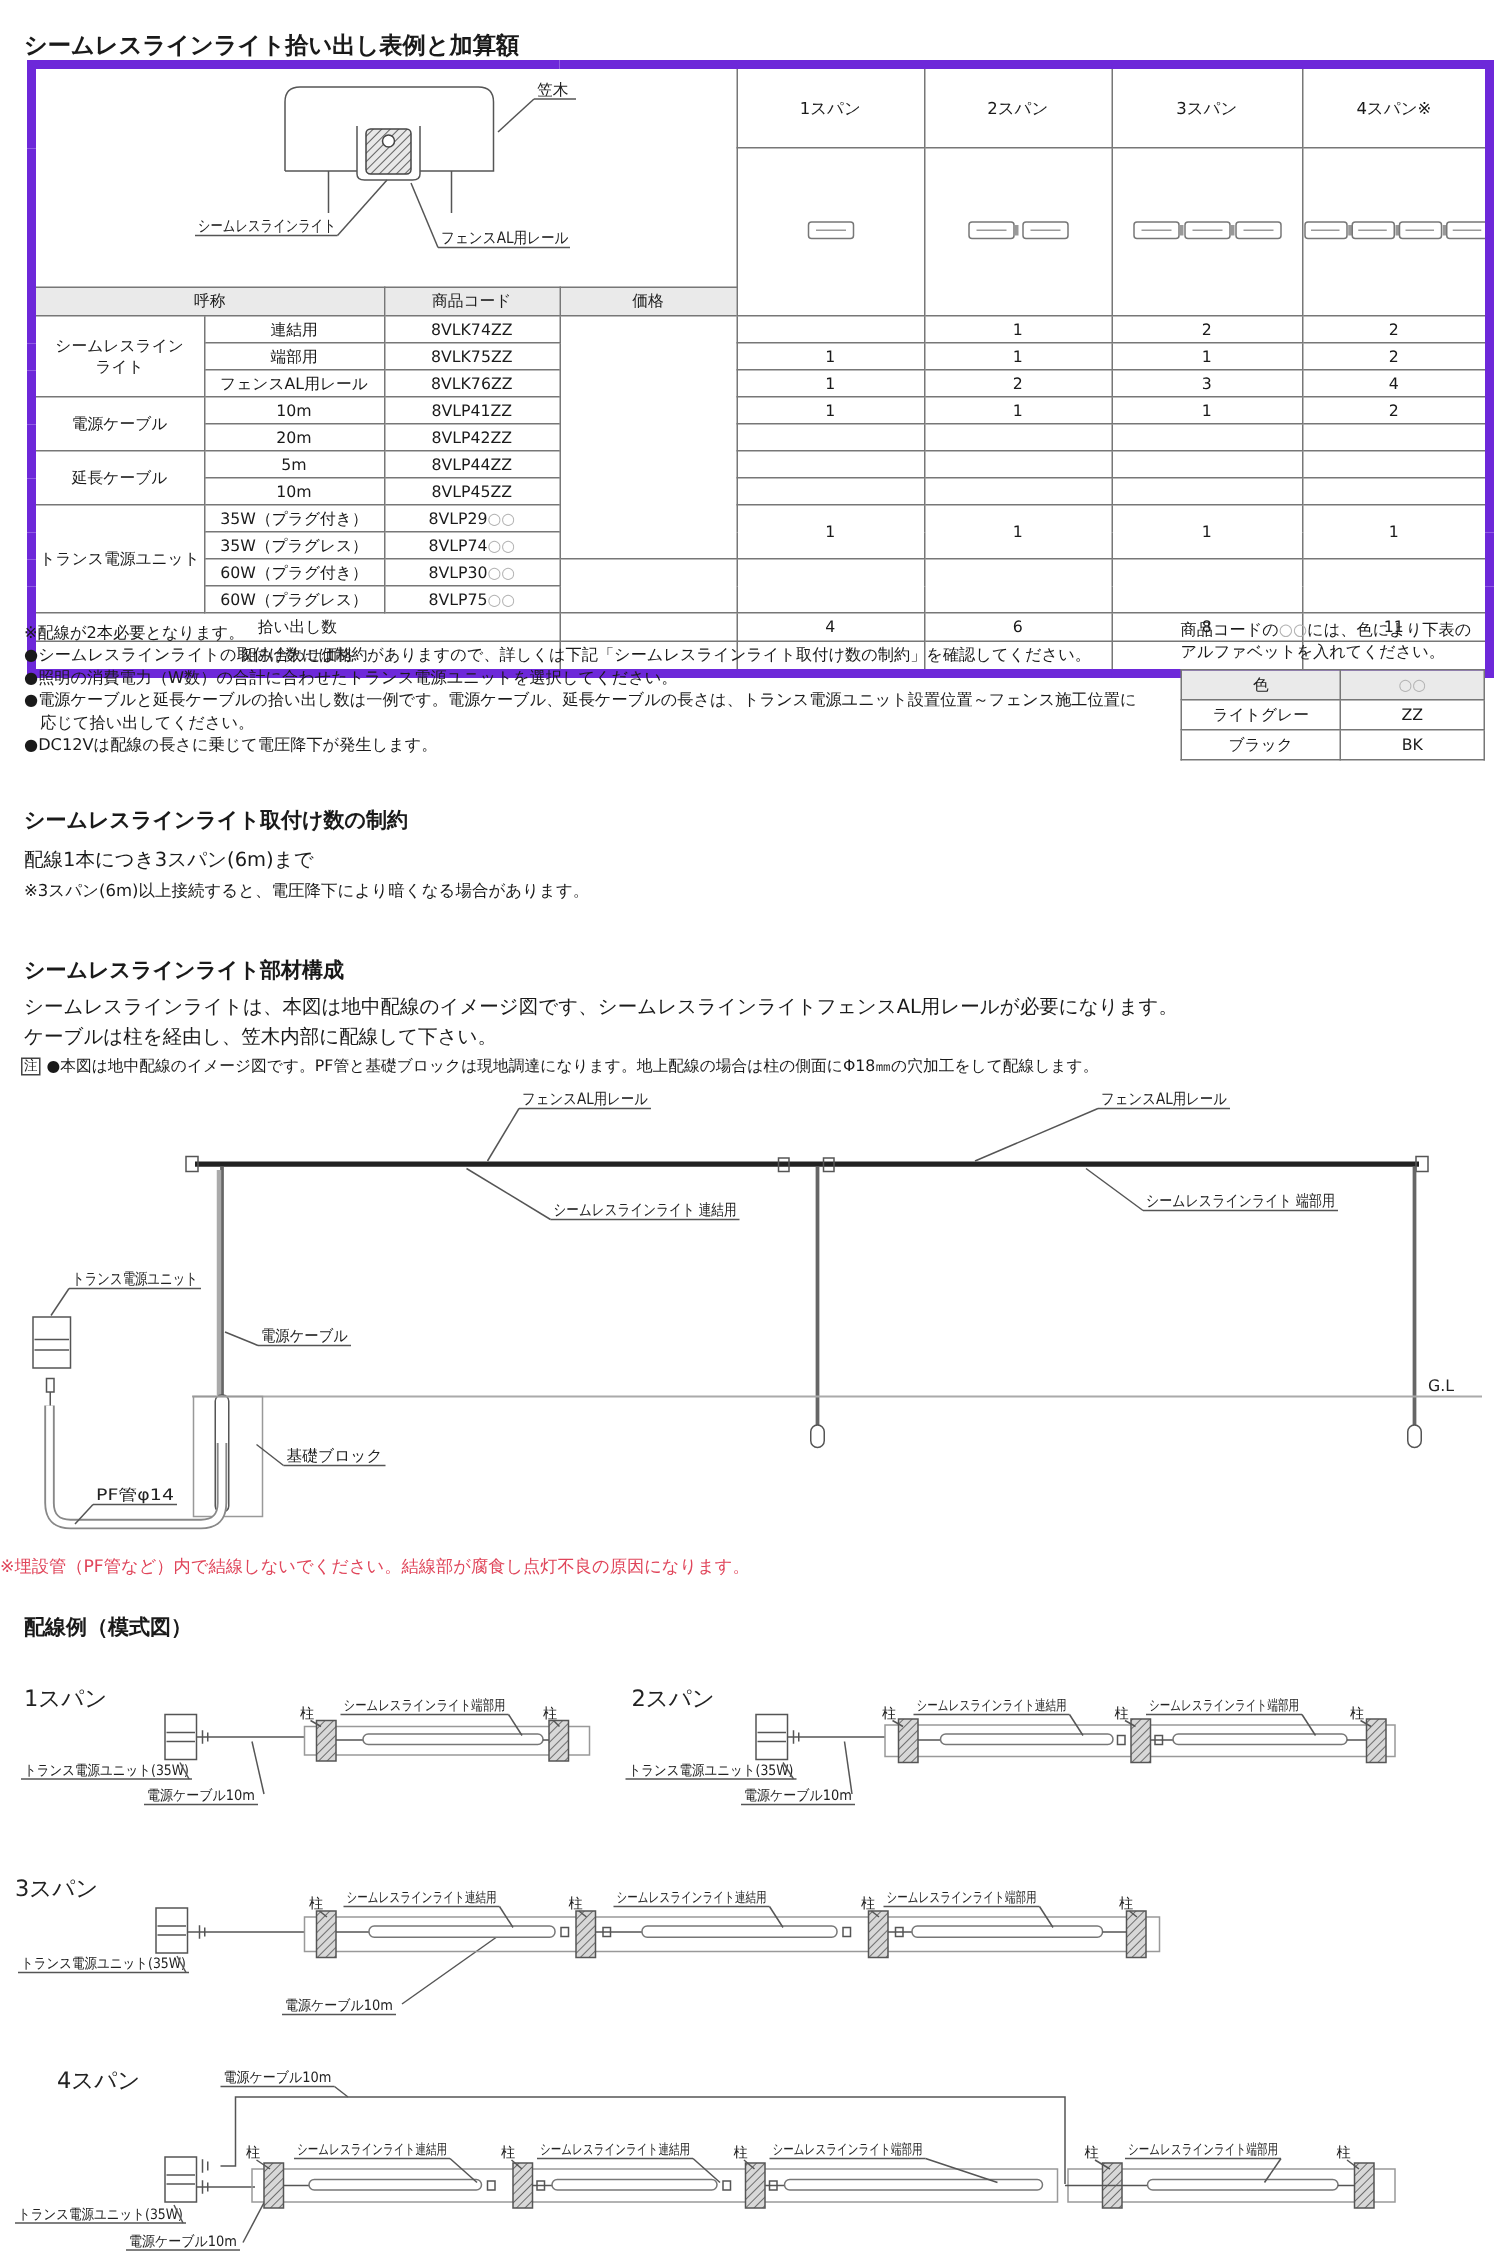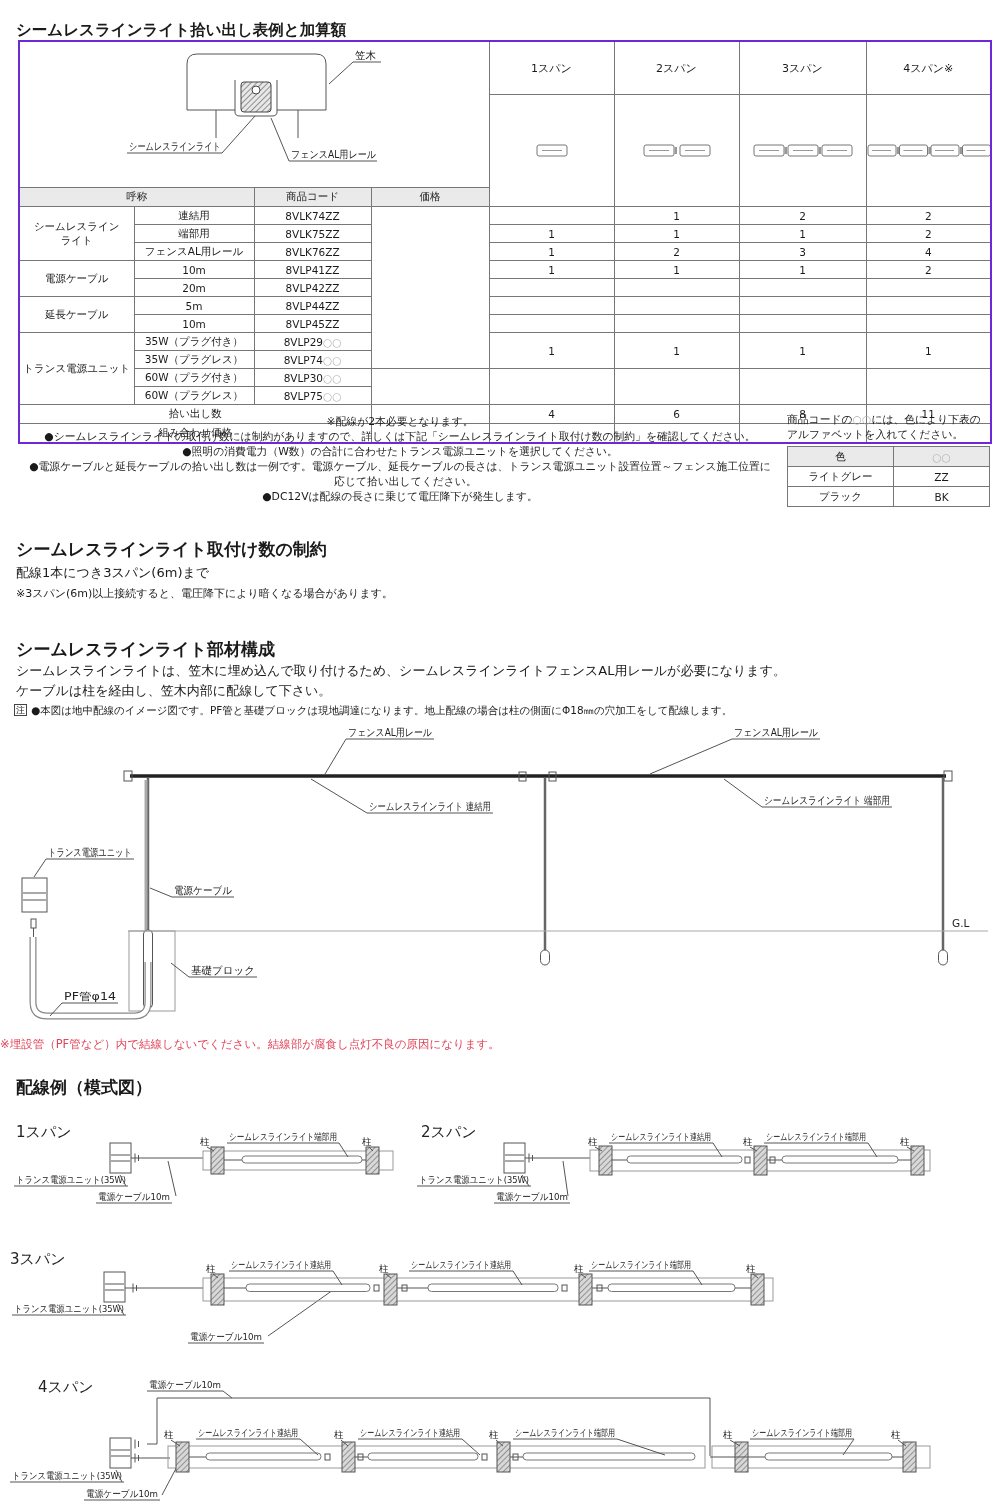--- a/index.html
+++ b/index.html
@@ -1,27 +1,27 @@
 <!DOCTYPE html>
 <html><head>
 <meta charset="utf-8">
 <style>
   html,body{margin:0;padding:0;background:#fff;}
   .page{position:relative;width:1000px;height:1510px;background:#fff;overflow:hidden;
         font-family:"DejaVu Sans","Liberation Sans",sans-serif;color:#1a1a1a;}
   .abs{position:absolute;}
   .h1{font-size:15.5px;font-weight:bold;}
-  .h2{font-size:17px;font-weight:bold;}
+  .h2{font-size:14px;font-weight:bold;}
   .body13{font-size:13px;}
   .body11{font-size:11px;}
   .note-line{font-size:10.8px;line-height:15px;white-space:pre-line;}
   .warn{font-size:11.5px;color:#e0455a;}
   .circ{color:#b3b3b3;}
   
-  table.main{border-collapse:collapse;table-layout:fixed;width:972px;border:2px solid #6d28d9;}
+  table.main{border-collapse:collapse;table-layout:fixed;width:972px;border:6px solid #6d28d9;}
   table.main td,table.main th{border:1px solid #777;font-size:10.5px;font-weight:normal;
         text-align:center;vertical-align:middle;padding:0;overflow:hidden;}
   table.main .hdr{background:#eaeaea;font-family:Liberation Serif, serif;}
   tr.r-span td{height:52px;font-size:11px;}
   tr.r-hdr th{height:18px;}
   tr.r-data td{height:17px;}
   tr.r-last td{height:18px;margin-top:28px;}
   td.diag{background:#fff;}
   
   table.ctab{border-collapse:collapse;table-layout:fixed;width:202px;border:1.5px solid #555;}
@@ -248,21 +248,21 @@
         <td></td>
         <td></td>
         <td></td>
         <td></td>
         <td></td>
       </tr>
     </tbody>
       </table>
   </div>
 
-  <div class="abs" style="left:16px;top:414px;width:768px;text-align:center;">
+  <div class="abs" style="left:16px;top:414px;width:768px;">
     <div class="note-line">※配線が2本必要となります。</div>
     <div class="note-line">●シームレスラインライトの取付け数には制約がありますので、詳しくは下記「シームレスラインライト取付け数の制約」を確認してください。</div>
     <div class="note-line">●照明の消費電力（W数）の合計に合わせたトランス電源ユニットを選択してください。</div>
     <div class="note-line">●電源ケーブルと延長ケーブルの拾い出し数は一例です。電源ケーブル、延長ケーブルの長さは、トランス電源ユニット設置位置～フェンス施工位置に
 　応じて拾い出してください。</div>
     <div class="note-line">●DC12Vは配線の長さに乗じて電圧降下が発生します。</div>
   </div>
 
   <div class="abs" style="left:787px;top:412px;width:205px;">
     <div class="note-line"><span>商品コードの</span><span class="circ">○○</span><span>には、色により下表の</span></div>
@@ -287,21 +287,21 @@
       </tr>
     </tbody>
       </table>
   </div>
 
   <div class="abs h2" style="left:16px;top:538px;">シームレスラインライト取付け数の制約</div>
   <div class="abs body13" style="left:16px;top:564px;">配線1本につき3スパン(6m)まで</div>
   <div class="abs body11" style="left:16px;top:586px;">※3スパン(6m)以上接続すると、電圧降下により暗くなる場合があります。</div>
 
   <div class="abs h2" style="left:16px;top:638px;">シームレスラインライト部材構成</div>
-  <div class="abs body13" style="left:16px;top:662px;width:970px;">シームレスラインライトは、笠木に埋め込んで取り付けるため、シームレスラインライトフェンスAL用レールが必要になります。</div>
+  <div class="abs body13" style="left:16px;top:662px;width:970px;">シームレスラインライトは、本図は地中配線のイメージ図です、シームレスラインライトフェンスAL用レールが必要になります。</div>
   <div class="abs body13" style="left:16px;top:682px;">ケーブルは柱を経由し、笠木内部に配線して下さい。</div>
   <div class="abs" style="left:14px;top:704px;font-size:10.5px;">
     <span class="note-mark">注</span><span>●本図は地中配線のイメージ図です。PF管と基礎ブロックは現地調達になります。地上配線の場合は柱の側面にΦ18㎜の穴加工をして配線します。</span>
   </div>
 
   <svg class="abs" style="left:0;top:0;" width="1000" height="1510" viewBox="0 0 1000 1510" pointer-events="none">
     <defs>
       <pattern id="hatch" width="4" height="4" patternUnits="userSpaceOnUse" patternTransform="rotate(45)">
         <rect width="4" height="4" fill="#d8d8d8"></rect>
         <line x1="0" y1="0" x2="0" y2="4" stroke="#555" stroke-width="1.1"></line>

